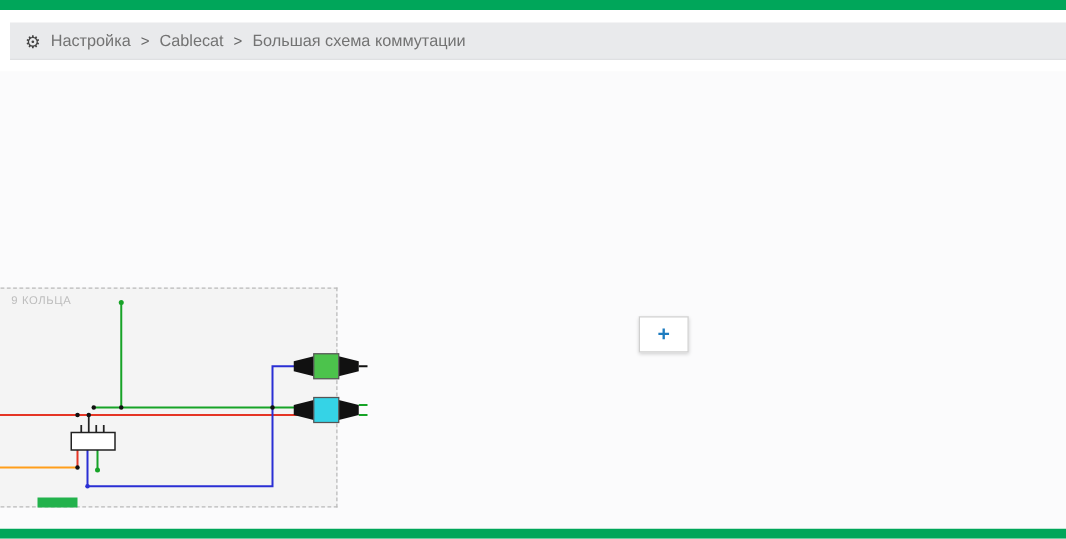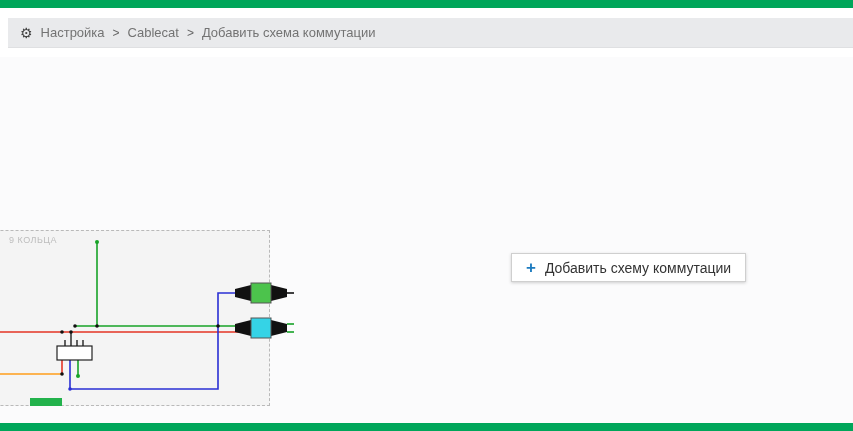--- a/index.html
+++ b/index.html
@@ -49,21 +49,21 @@
 <div class="page">
 
   <div class="accent-bar"></div>
 
   <div class="breadcrumb-bar">
     <span class="gear">⚙</span>
     <span class="crumb">Настройка</span>
     <span class="sep">&gt;</span>
     <span class="crumb">Cablecat</span>
     <span class="sep">&gt;</span>
-    <span class="crumb current">Добавить схема коммутации</span>
+    <span class="crumb current">Большая схема коммутации</span>
   </div>
 
   <div class="main">
 
     <div class="scheme-panel">
       <span class="scheme-label">9 КОЛЬЦА</span>
 
       <svg class="scheme-svg" width="380" height="176" viewBox="0 0 380 176">
 
         <g stroke="#17a327" stroke-width="1.6">
@@ -120,20 +120,19 @@
           <polygon points="351,90 367,94 367,102 351,106" fill="#111"></polygon>
           <rect x="331" y="88" width="20" height="20" fill="#35d3e6" stroke="#555" stroke-width="1"></rect>
         </g>
 
         <rect x="110" y="168" width="32" height="8" fill="#22b24c"></rect>
       </svg>
     </div>
 
     <button class="add-btn">
       <span class="plus">+</span>
-      <span>Добавить схему коммутации</span>
     </button>
 
   </div>
 
   <div class="accent-bar bottom"></div>
 
 </div>
 
 </body></html>

